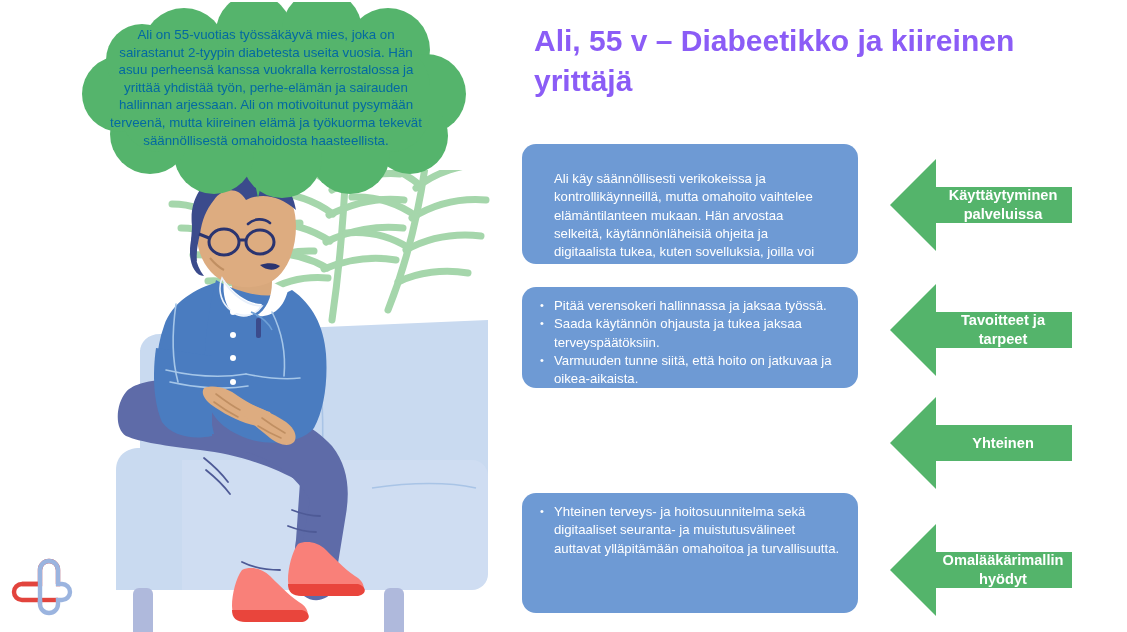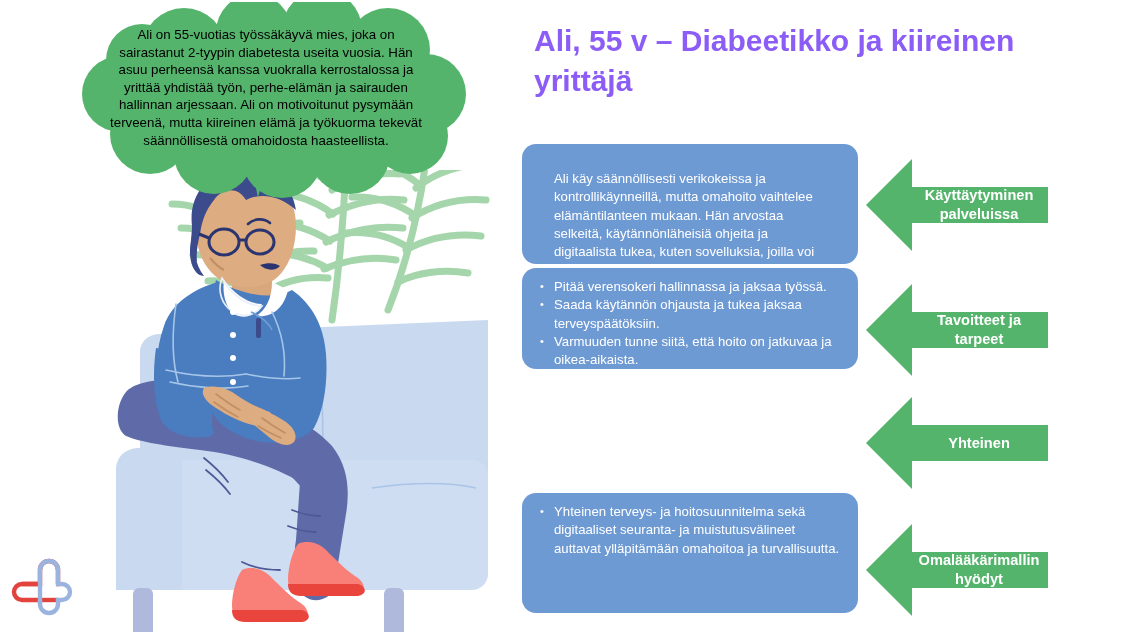--- a/index.html
+++ b/index.html
@@ -37,21 +37,21 @@
     width: 420px;
     height: 230px;
   }
   #thought-cloud svg { display:block; position:absolute; left:0; top:0; }
   #cloud-text {
     position: absolute;
     left: 48px;
     top: 24px;
     width: 320px;
     text-align: center;
-    color: #000000;
+    color: #0369a1;
     font-size: 13.3px;
     line-height: 17.6px;
     font-family: "Liberation Sans", sans-serif;
     white-space: pre-line;
   }
 
   
   #page-title {
     position: absolute;
     left: 534px;
@@ -93,28 +93,28 @@
   .content-box li::before {
     content: "\2022";
     position: absolute;
     left: 2px;
     top: -1px;
     font-size: 11px;
     color: #ffffff;
   }
 
   #box-0 { top: 144px; height: 120px; }
-  #box-1 { top: 268px; height: 101px; }
+  #box-1 { top: 287px; height: 101px; }
   #box-2 { top: 389px; height: 92px; }
   #box-3 { top: 493px; height: 120px; }
 
   
   .arrow {
     position: absolute;
-    left: 864px;
+    left: 888px;
     width: 186px;
     height: 100px;
   }
   .arrow svg { display: block; position: absolute; left: 0; top: 0; }
   .arrow-label {
     position: absolute;
     left: 48px;
     width: 134px;
     text-align: center;
     color: #ffffff;

